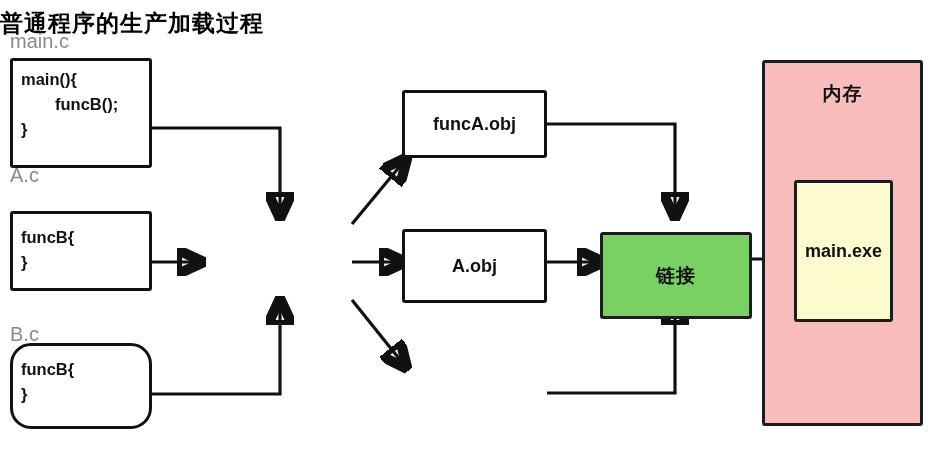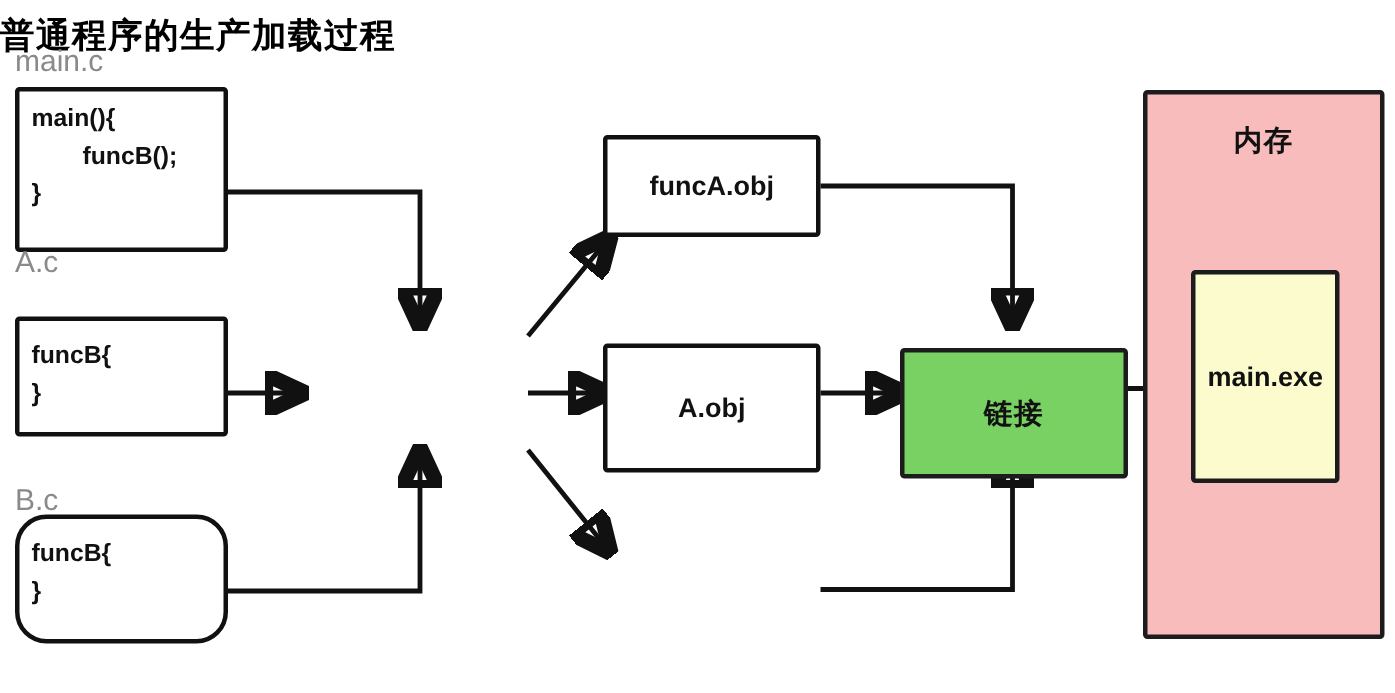--- a/index.html
+++ b/index.html
@@ -161,21 +161,21 @@
   </div>
 
   <div class="src-label" style="left:10px; top:323px;">B.c</div>
   <div class="box code-box" style="left:10px; top:343px; width:142px; height:86px; padding-top:11px;border-radius:21px;">
     <div class="code-line">funcB{</div>
     <div class="code-line">}</div>
   </div>
 
 
   <div class="box obj-box" style="left:402px; top:90px; width:145px; height:68px;">funcA.obj</div>
-  <div class="box obj-box" style="left:402px; top:229px; width:145px; height:86px;">A.obj</div>
+  <div class="box obj-box" style="left:402px; top:229px; width:145px; height:74px;">A.obj</div>
 
   <div class="box proc-box" style="left:600px; top:232px; width:152px; height:87px;">链接</div>
 
   <div class="box mem-box" style="left:762px; top:60px; width:161px; height:366px;">
     <div class="mem-title">内存</div>
   </div>
   <div class="box exe-box" style="left:794px; top:180px; width:99px; height:142px;">main.exe</div>
 
 </div>
 

